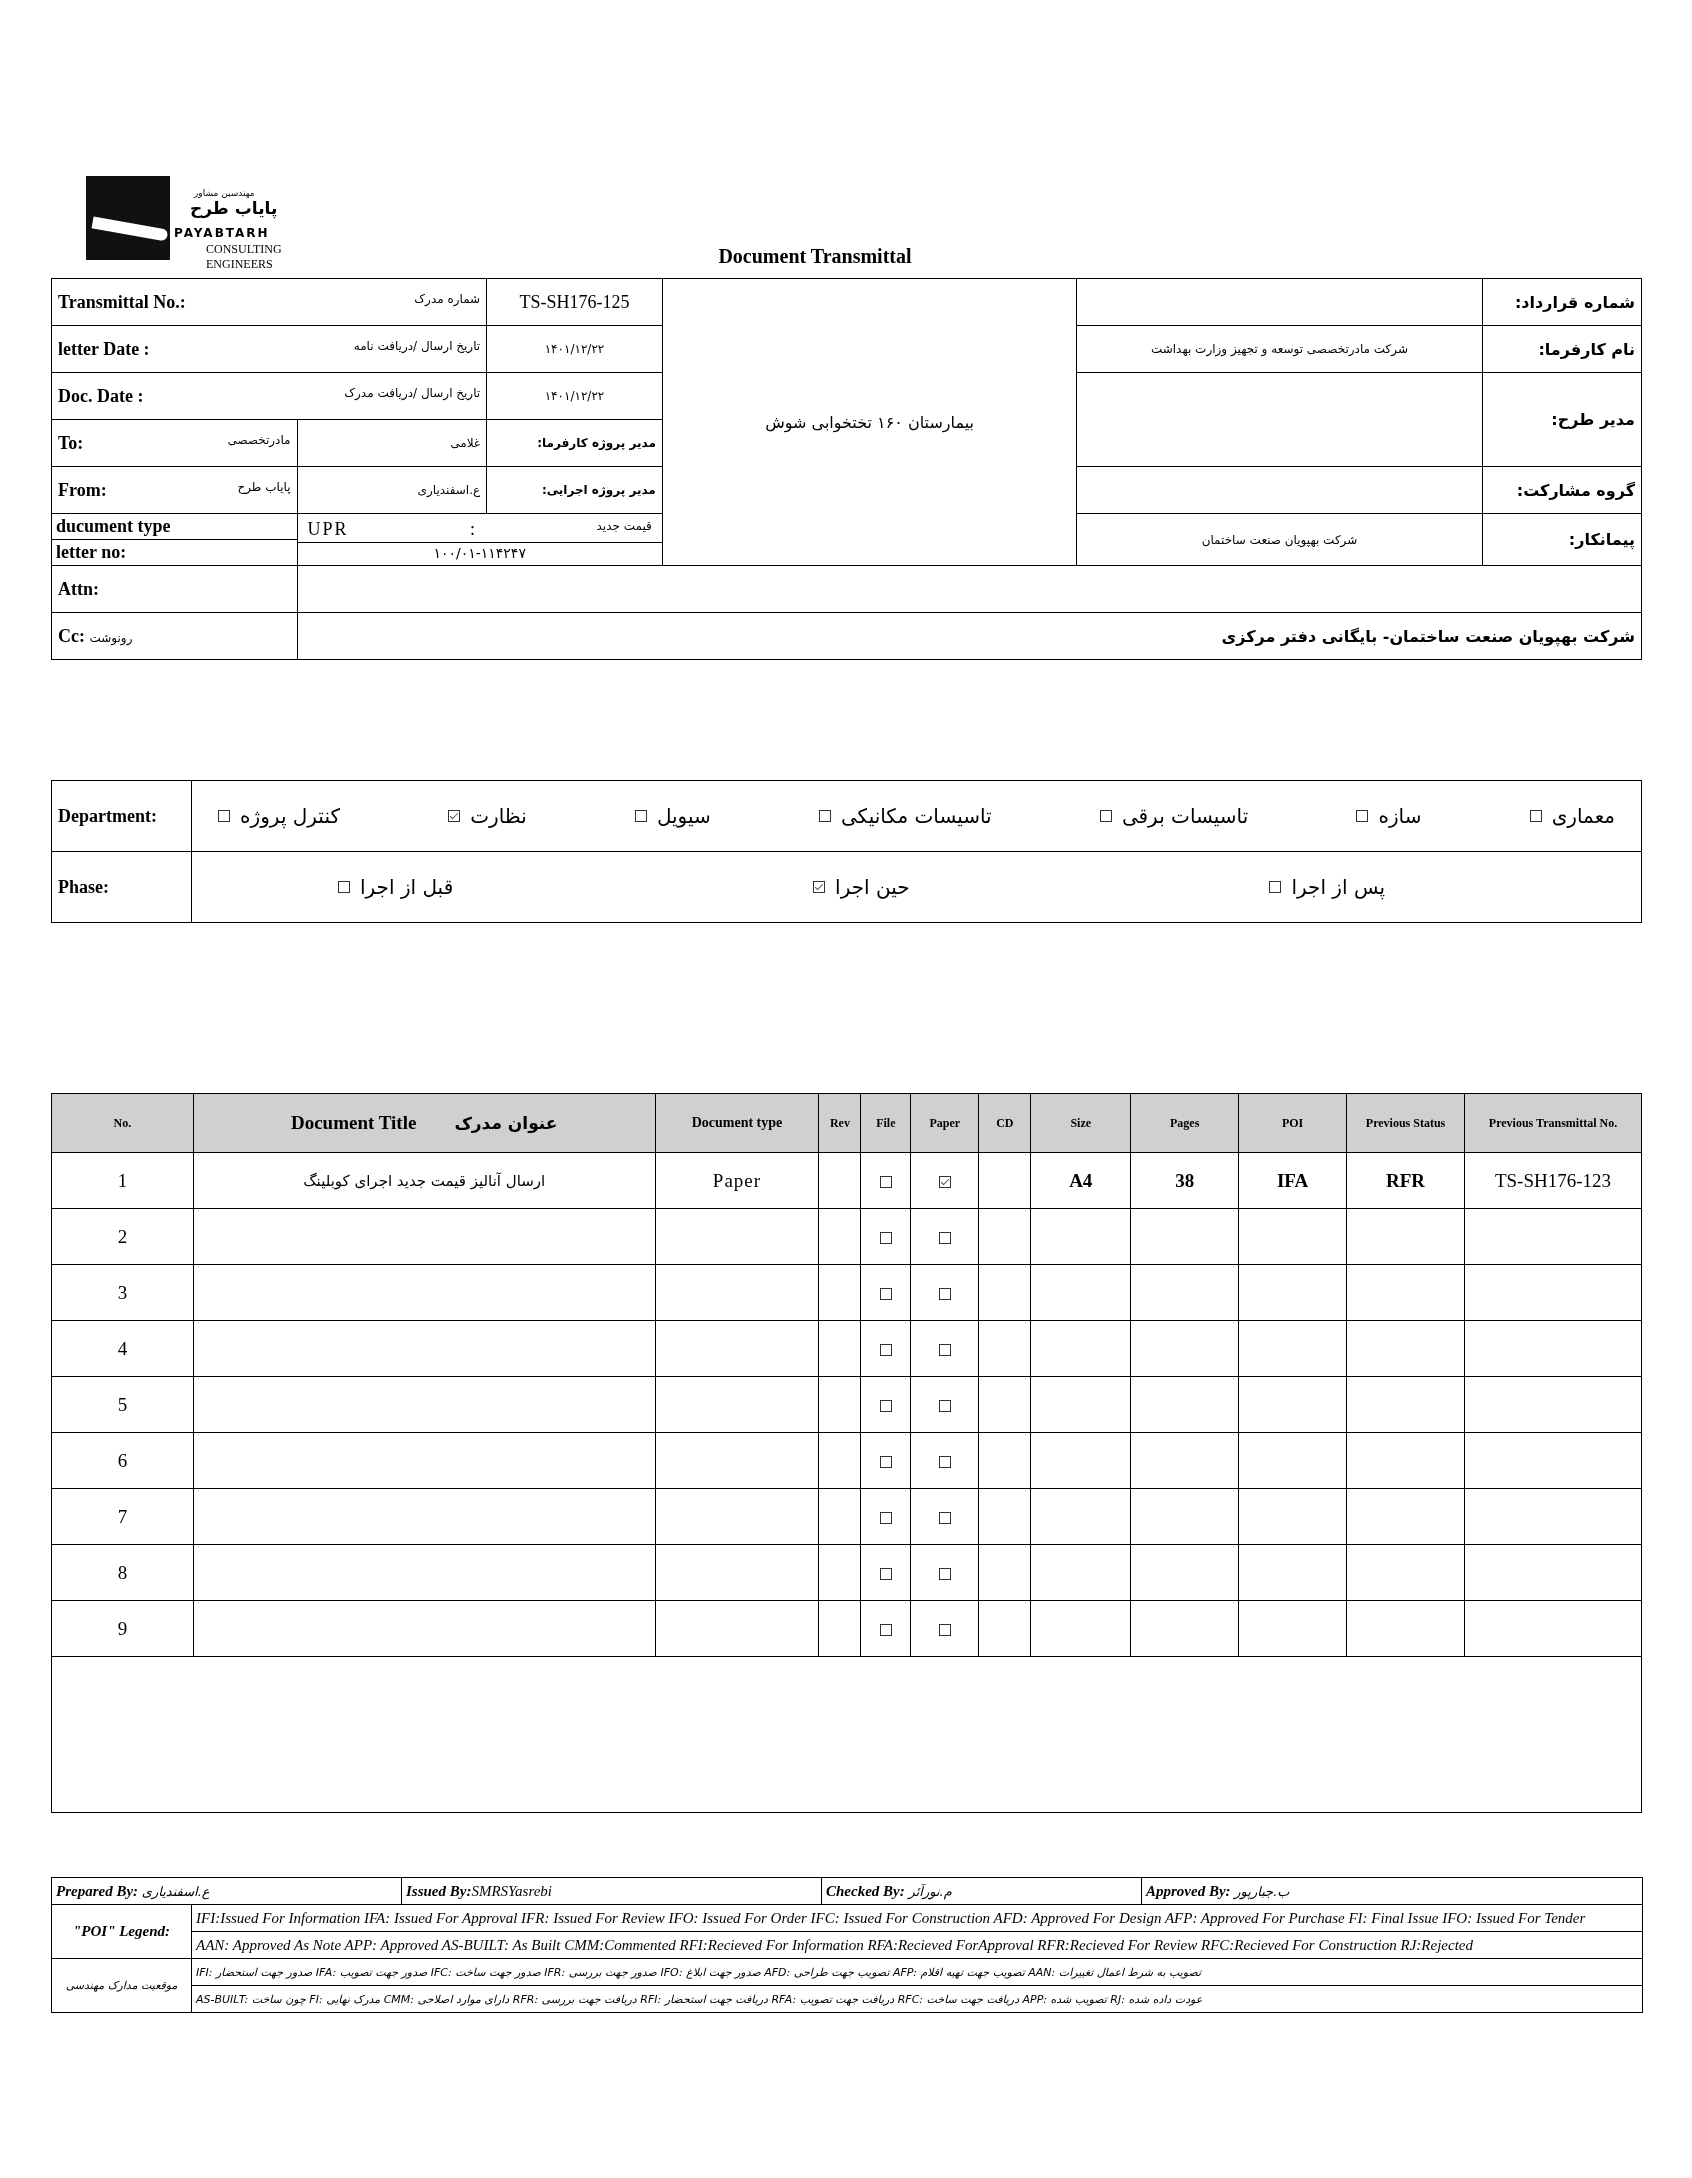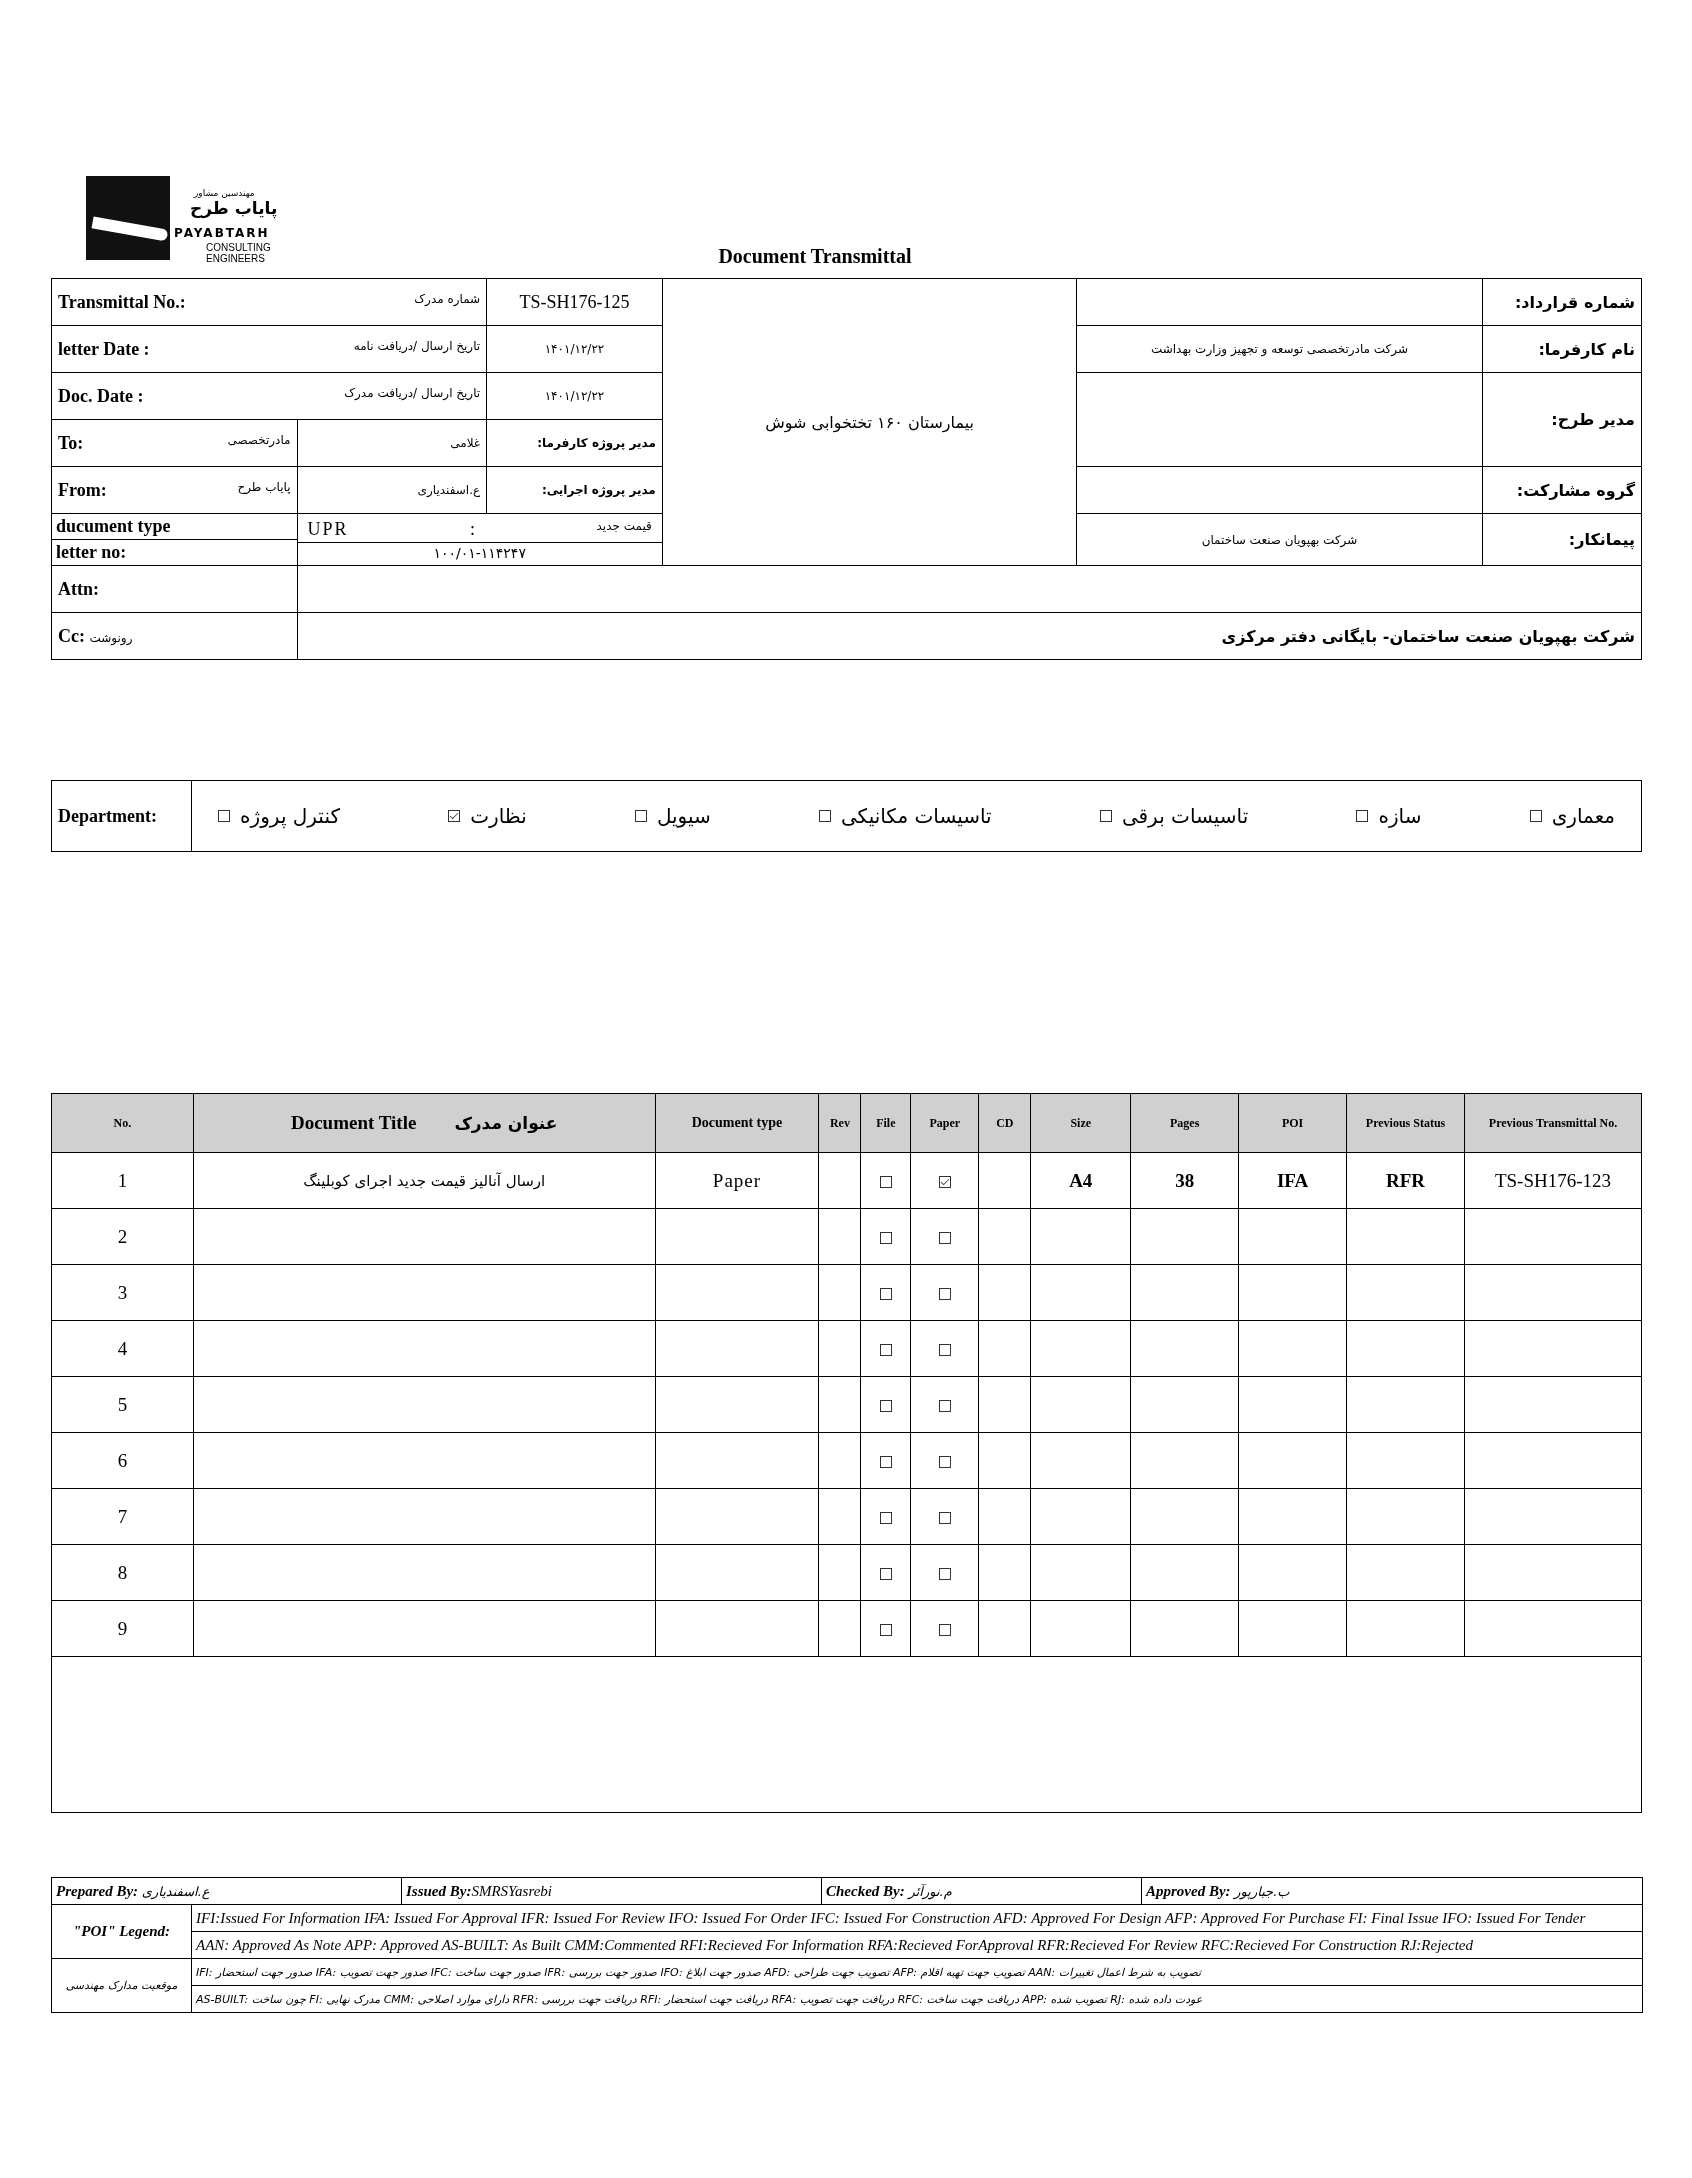--- a/index.html
+++ b/index.html
@@ -12,21 +12,21 @@
   .c{text-align:center;}
   .cb{display:inline-block;width:12px;height:12px;border:1.3px solid #333;vertical-align:middle;position:relative;box-sizing:border-box;background:#fff;}
   .cb.checked::after{content:"";position:absolute;left:3px;top:0px;width:3px;height:7px;border:solid #555;border-width:0 1.5px 1.5px 0;transform:rotate(45deg);}
   
   #logo{left:86px;top:176px;width:210px;height:88px;}
   #logo .mark{position:absolute;left:0;top:0;width:84px;height:84px;background:#111;overflow:hidden;}
   #logo .mark::after{content:"";position:absolute;left:6px;top:47px;width:76px;height:12px;background:#fff;transform:rotate(10deg);border-radius:0 6px 6px 0;}
   #logo .t1{position:absolute;left:108px;top:12px;font-size:9px;font-family:"DejaVu Sans",sans-serif;}
   #logo .t2{position:absolute;left:104px;top:22px;font-size:17px;font-weight:bold;font-family:"DejaVu Sans",sans-serif;direction:rtl;}
   #logo .t3{position:absolute;left:88px;top:50px;font-size:12px;letter-spacing:2px;font-family:"DejaVu Sans",sans-serif;font-weight:bold;}
-  #logo .t4{position:absolute;left:88px;top:66px;font-size:10px;font-family:Liberation Sans, sans-serif;padding-left:32px;}
+  #logo .t4{position:absolute;left:88px;top:66px;font-size:12px;font-family:Liberation Serif, serif;padding-left:32px;}
   #doc-title{left:700px;top:205px;width:230px;font-size:20px;font-weight:bold;text-align:center;margin-top:40px;}
   
   #hdr{left:51px;top:278px;width:1591px;}
   #hdr td{height:46px;}
   
   #dept{left:51px;top:780px;width:1591px;}
   #dept td{height:70px;}
   .opt{display:inline-flex;align-items:center;gap:10px;direction:rtl;font-family:"DejaVu Sans",sans-serif;font-size:20px;}
   
   #docs{left:51px;top:1093px;width:1591px;}
@@ -165,20 +165,39 @@
             <span class="opt">
               <span>سیویل</span>
               <span class="cb"></span>
             </span>
             <span class="opt">
               <span>نظارت</span>
               <span class="cb checked"></span>
             </span>
             <span class="opt">
               <span>کنترل پروژه</span>
+              <span class="cb"></span>
+            </span>
+          </div>
+    </td>
+  </tr>
+  <tr>
+    <td class="b">Phase:</td>
+    <td>
+      <div id="phase-opts" style="display:flex;justify-content:space-between;direction:rtl;padding:0 250px 0 140px">
+            <span class="opt">
+              <span>پس از اجرا</span>
+              <span class="cb"></span>
+            </span>
+            <span class="opt">
+              <span>حین اجرا</span>
+              <span class="cb checked"></span>
+            </span>
+            <span class="opt">
+              <span>قبل از اجرا</span>
               <span class="cb"></span>
             </span>
           </div>
     </td>
   </tr>
 </tbody>
   </table>
 
 <table id="docs" class="abs">
   <colgroup>

